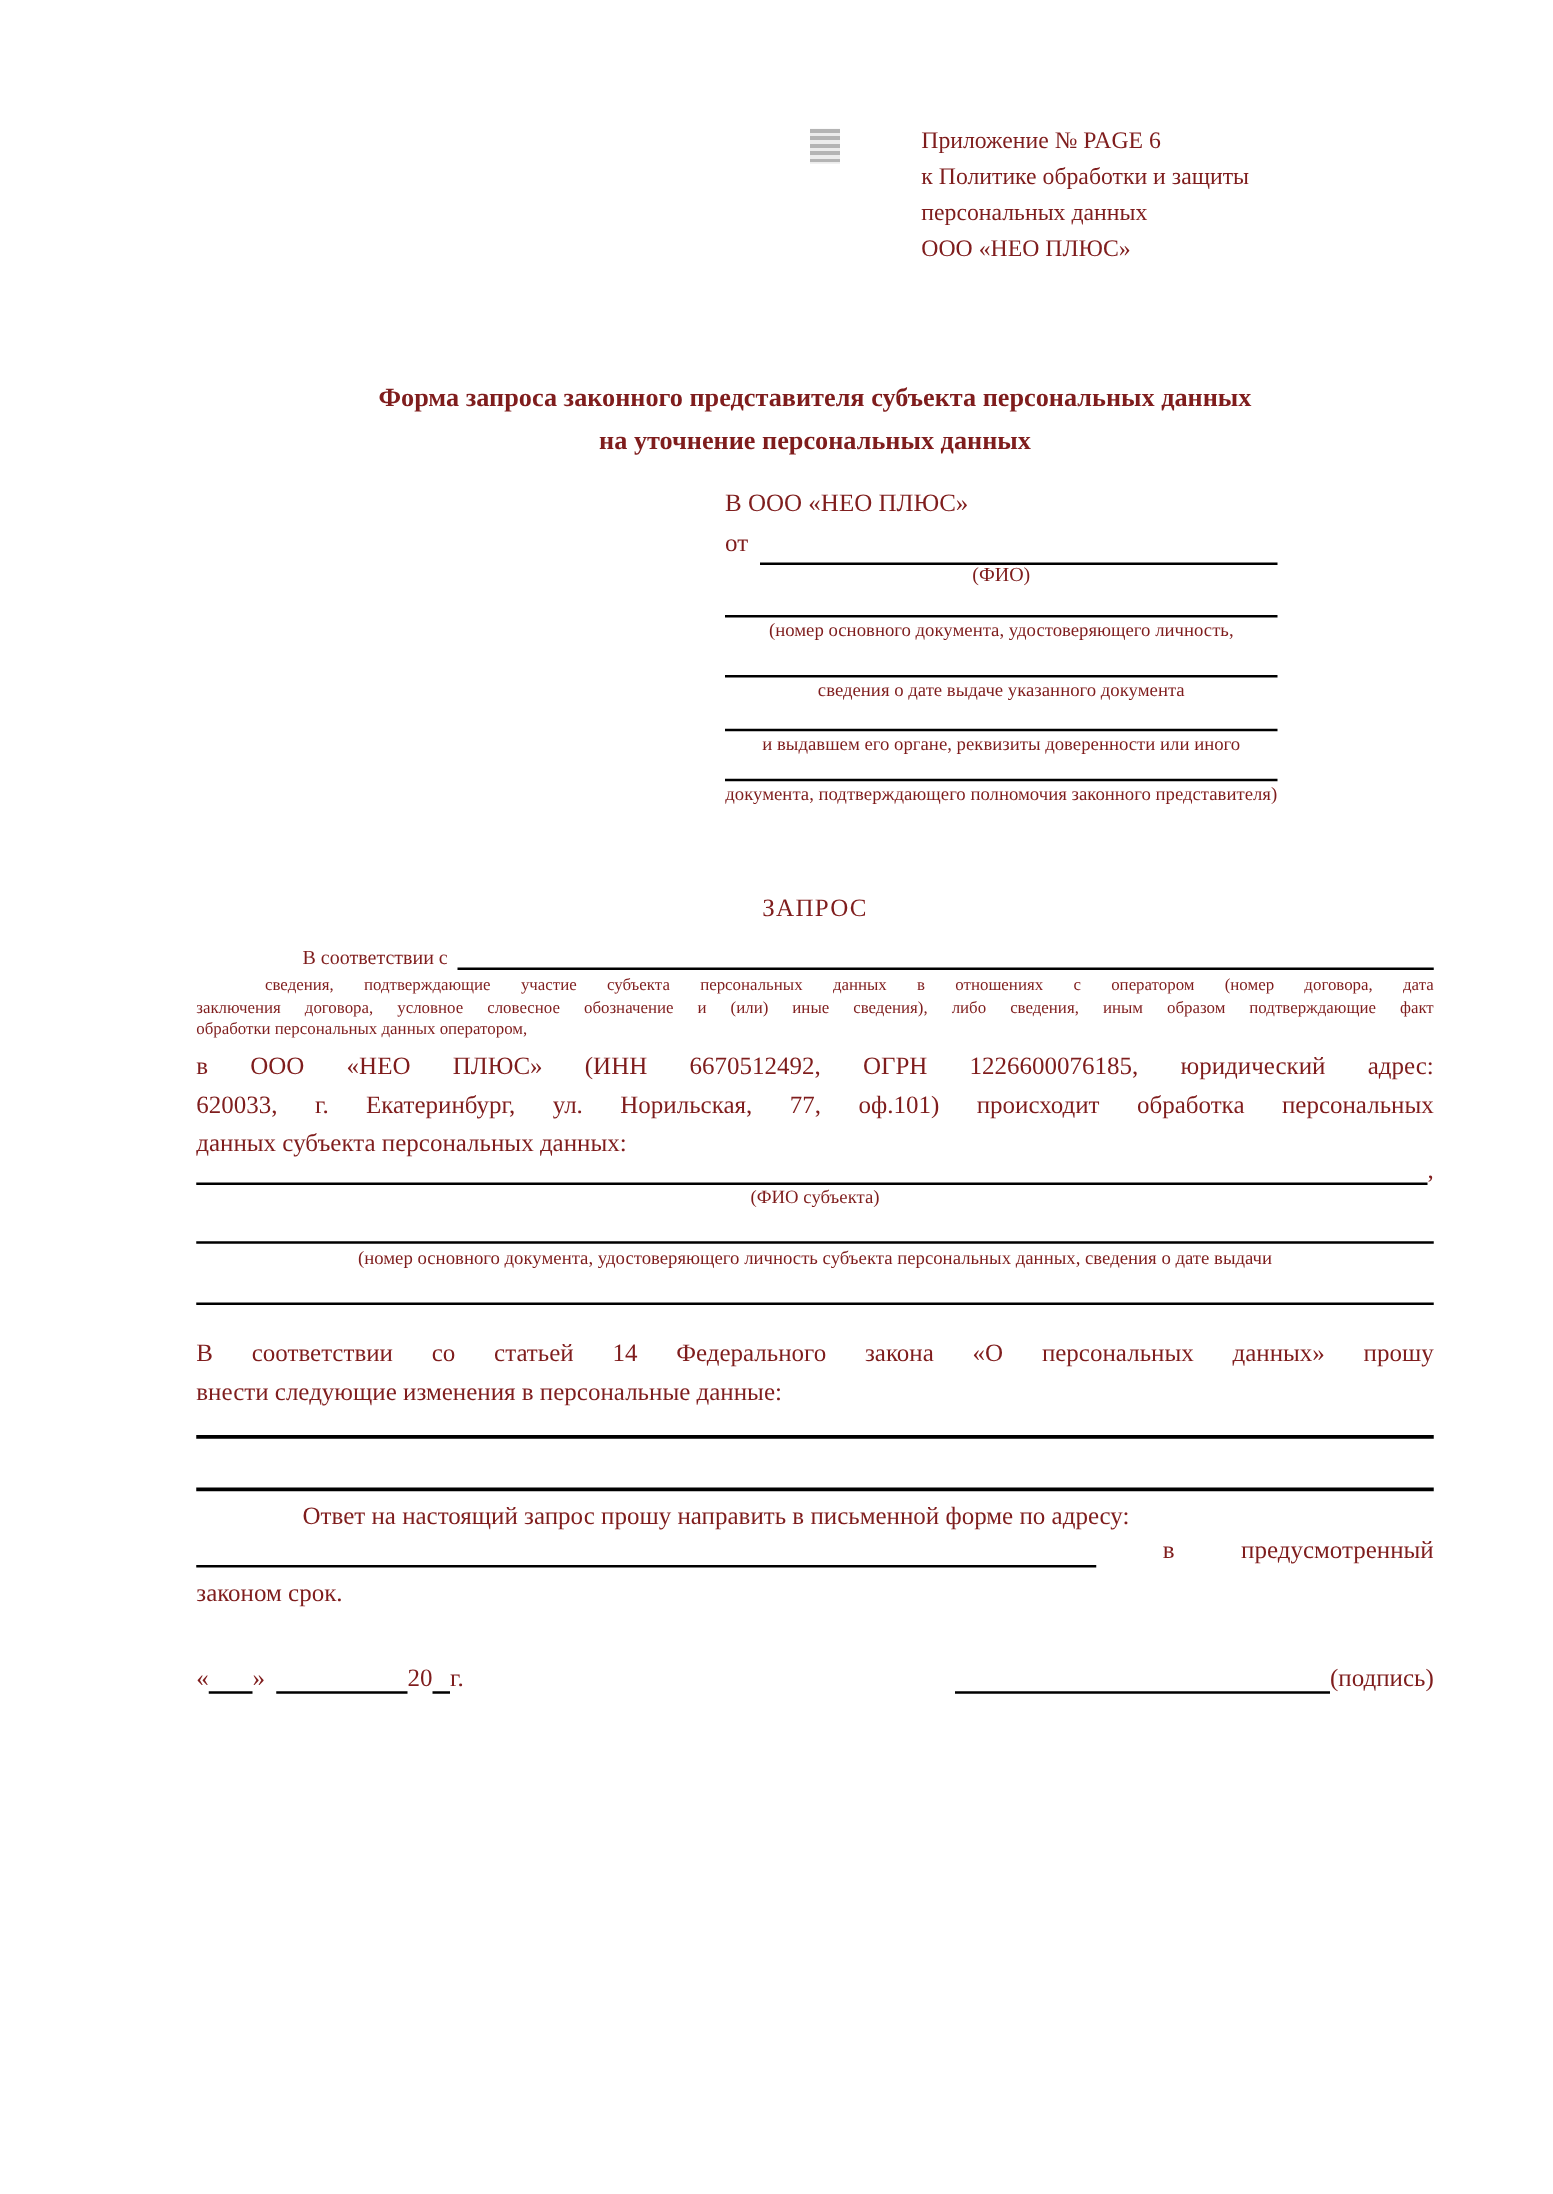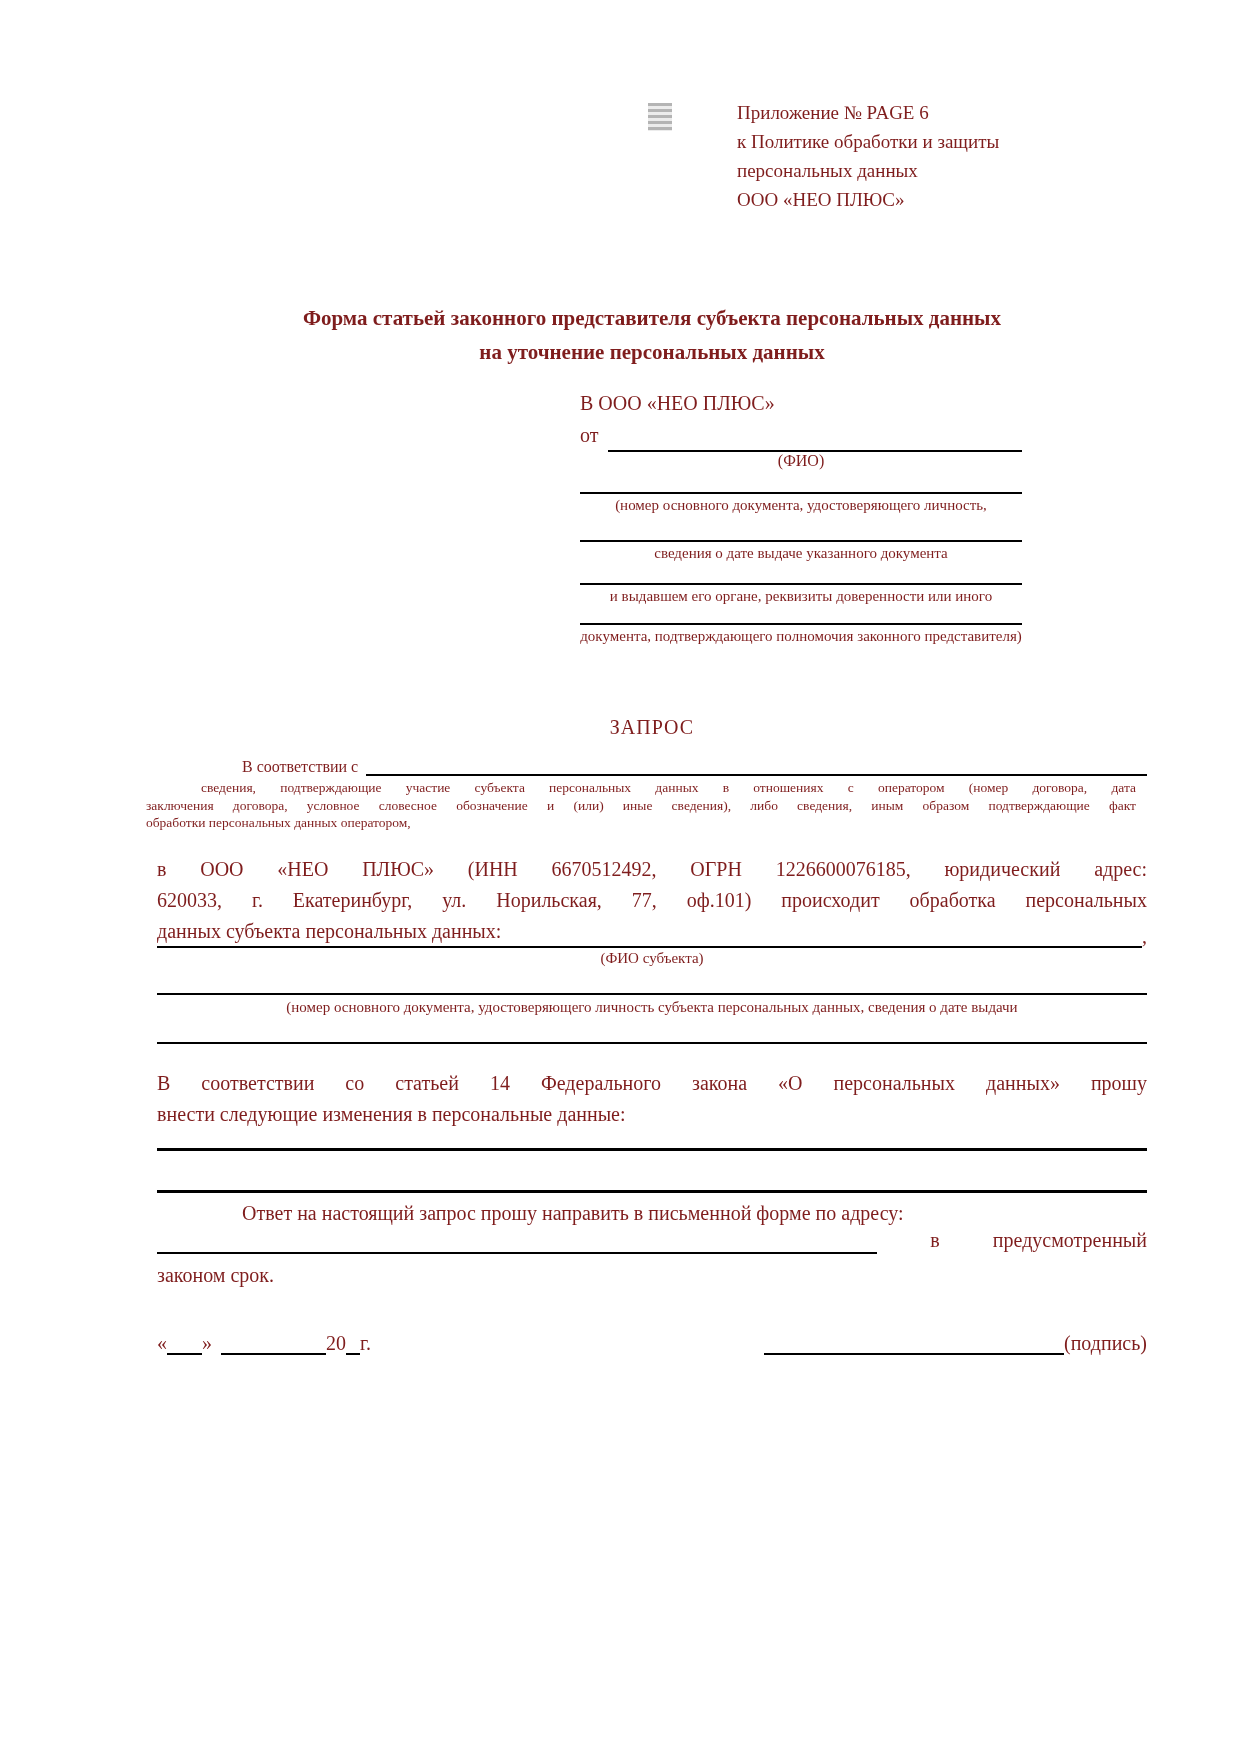--- a/index.html
+++ b/index.html
@@ -31,23 +31,23 @@
   #from-row .fill{flex:1;margin-left:10px;border-bottom:2px solid #000;height:100%;}
   .fio-cap{font-size:16px;text-align:center;margin-top:2px;}
   .fline{border-bottom:2px solid #000;height:0;}
   .fcap{font-size:15px;text-align:center;white-space:nowrap;margin-top:3px;}
 
   
   #req-heading{left:157px;top:716px;width:990px;font-size:20px;letter-spacing:1px;}
   #intro-row{left:157px;top:750px;width:990px;display:flex;align-items:flex-end;height:26px;font-size:16px;}
   #intro-row .fill{flex:1;margin-left:8px;border-bottom:2px solid #000;height:100%;}
   #intro-row .lead{padding-left:85px;}
-  #footnote{left:146px;top:779px;width:990px;font-size:13.5px;line-height:17.5px;}
+  #footnote{left:157px;top:779px;width:990px;font-size:13.5px;line-height:17.5px;}
   #footnote .indent{text-indent:55px;}
-  #operator{left:157px;top:838px;width:990px;font-size:20px;line-height:31px;margin-top:16px;}
+  #operator{left:157px;top:838px;width:990px;font-size:20px;line-height:31px;}
   #subject-fio-row{left:157px;top:922px;width:990px;display:flex;align-items:flex-end;font-size:20px;}
   #subject-fio-row .fill{flex:1;border-bottom:2px solid #000;height:24px;}
   #subject-fio-cap{left:157px;top:950px;width:990px;font-size:15px;}
   #subject-doc-line1{left:157px;top:971px;width:990px;height:22px;}
   #subject-doc-cap1{left:157px;top:999px;width:990px;font-size:15px;}
   #subject-doc-line2{left:157px;top:1020px;width:990px;height:22px;}
   #subject-doc-cap2{left:157px;top:1048px;width:990px;font-size:15px;}
   #law{left:157px;top:1068px;width:990px;font-size:20px;line-height:31px;}
   #blankA{left:157px;top:1128px;width:990px;height:20px;}
   #blankB{left:157px;top:1170px;width:990px;height:20px;}
@@ -73,21 +73,21 @@
 
   <div id="artifact" class="abs"></div>
   <div id="header-block" class="abs">
     <div>Приложение №  PAGE 6</div>
     <div>к Политике обработки и защиты</div>
     <div>персональных данных</div>
     <div>ООО «НЕО ПЛЮС»</div>
   </div>
 
   <div id="title" class="abs center">
-    <div class="nowrap">Форма статьей законного представителя субъекта персональных данных</div>
+    <div class="nowrap">Форма запроса законного представителя субъекта персональных данных</div>
     <div class="nowrap">на уточнение персональных данных</div>
   </div>
 
   <div id="recipient" class="abs">
     <div>В ООО «НЕО ПЛЮС»</div>
     <div id="from-row">
       <span>от</span>
       <div class="fill"></div>
     </div>
     <div class="fio-cap">(ФИО)</div>

